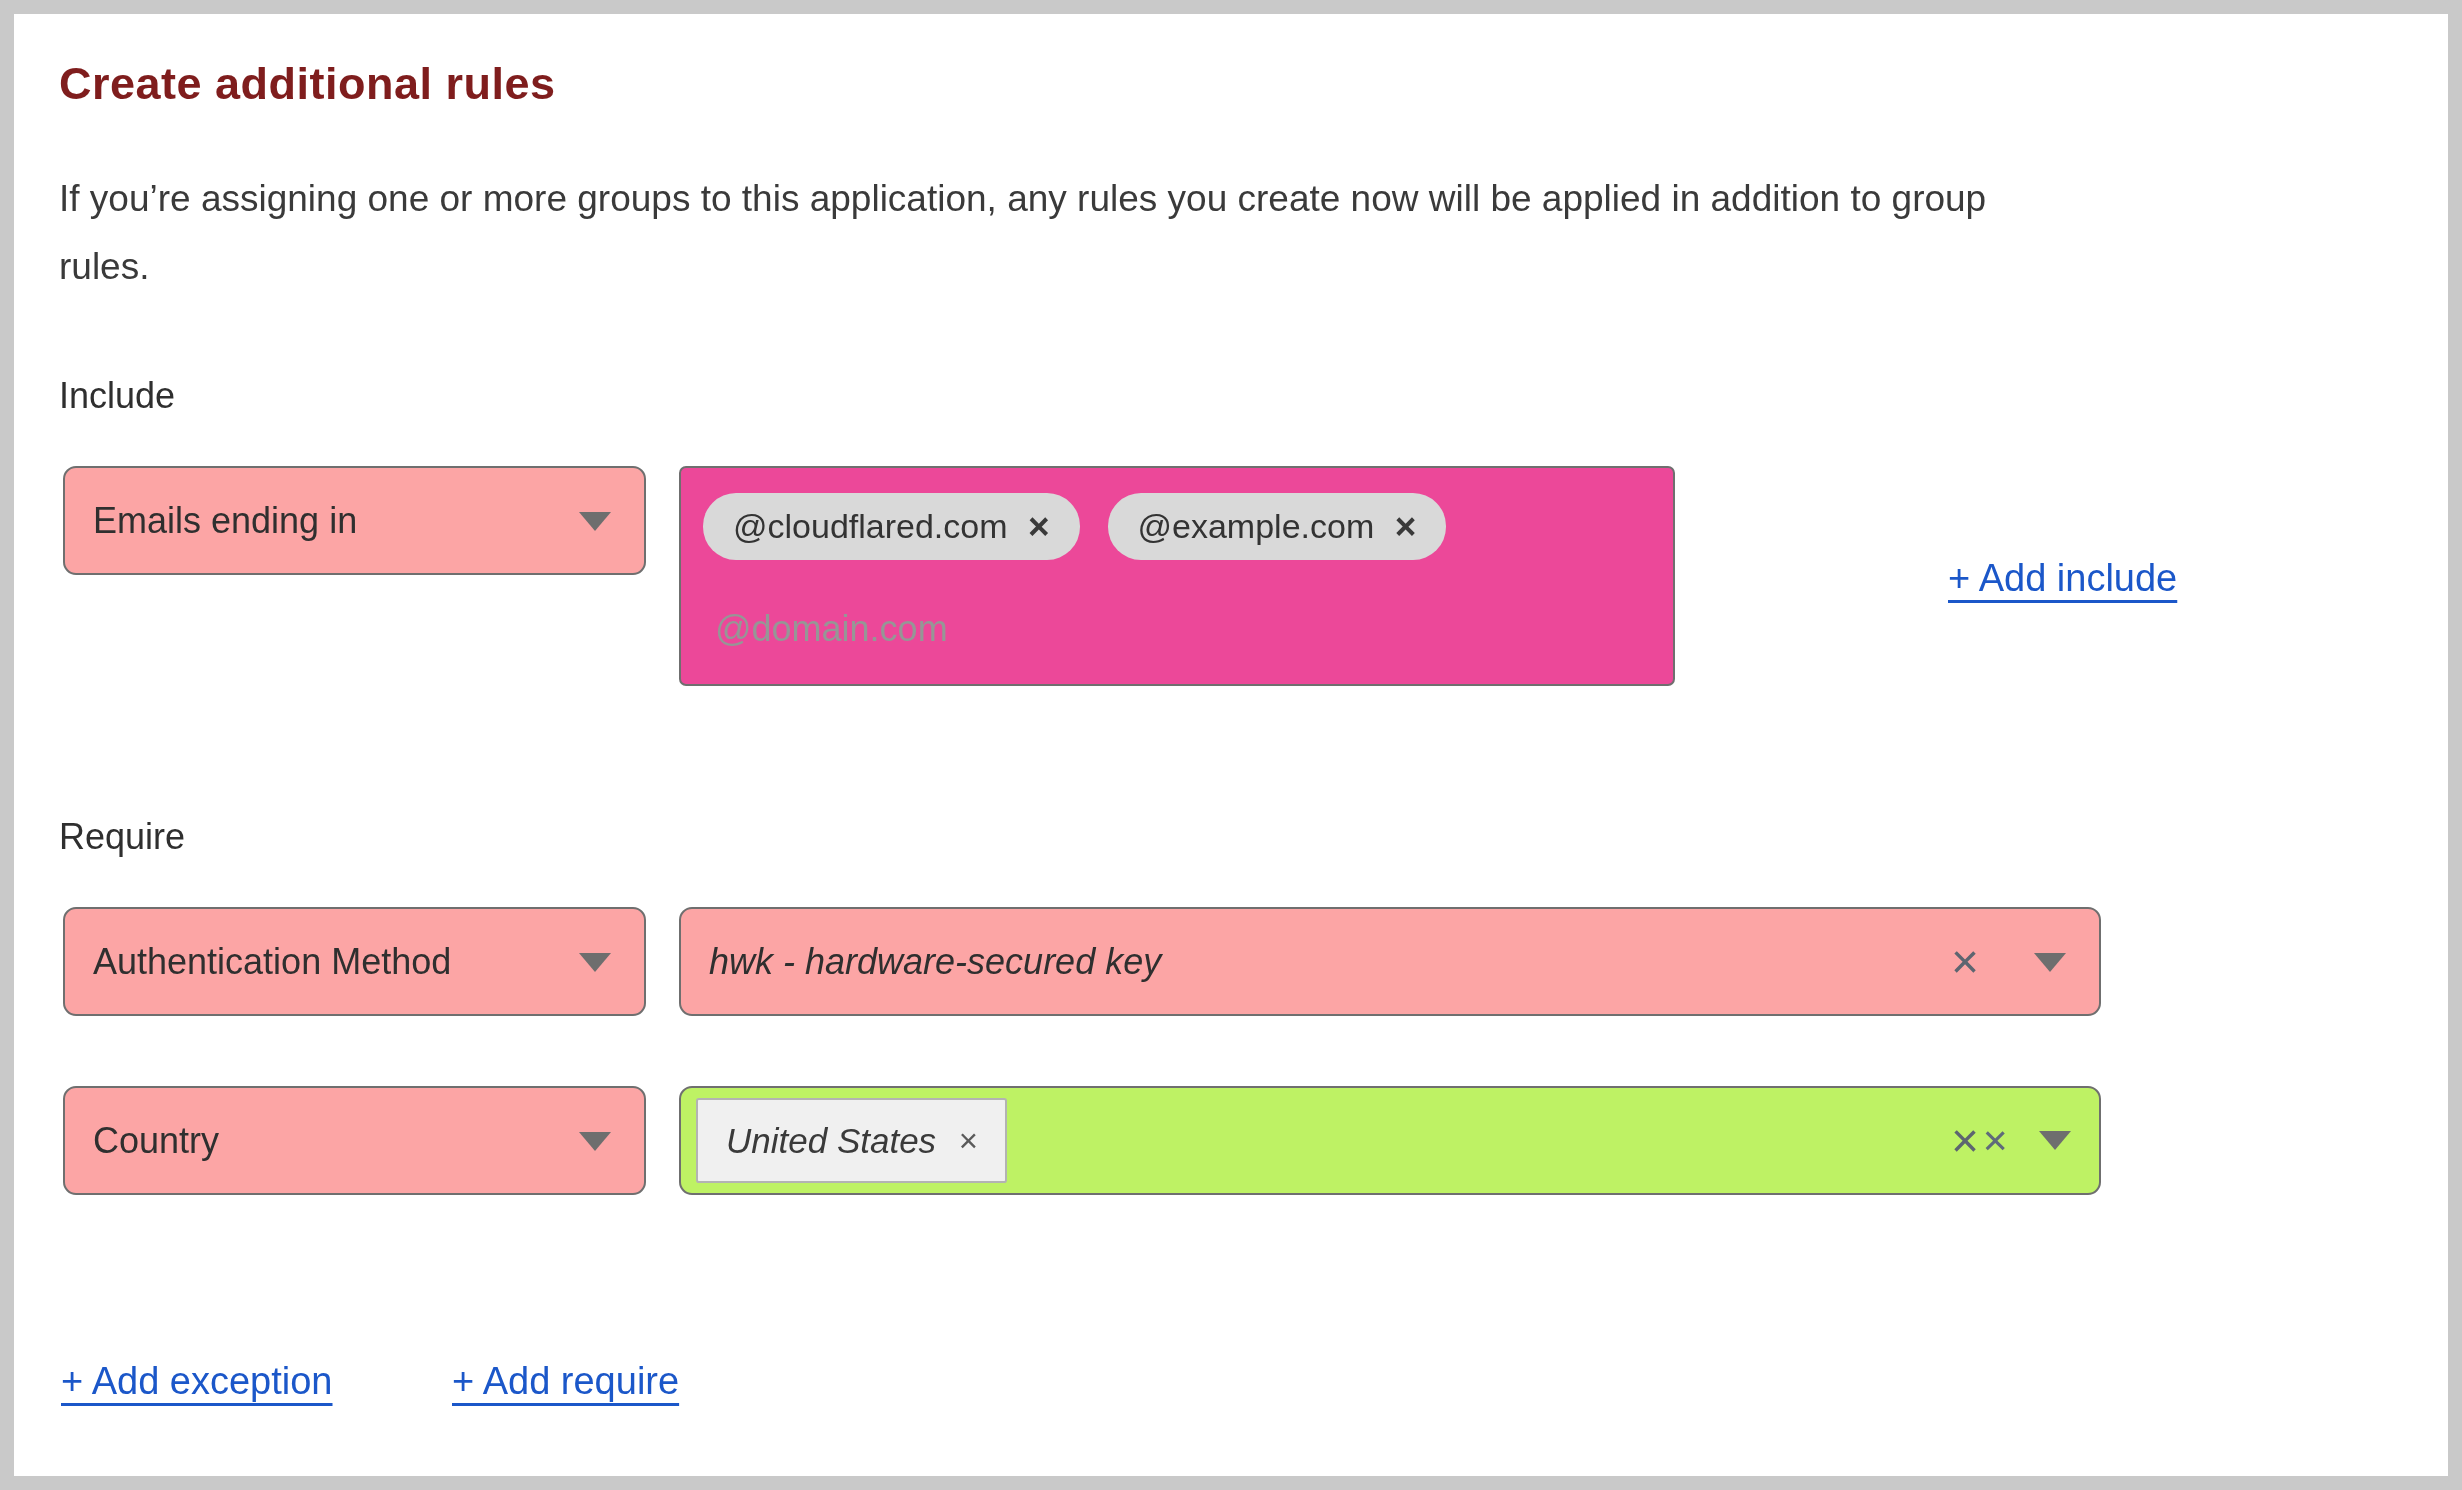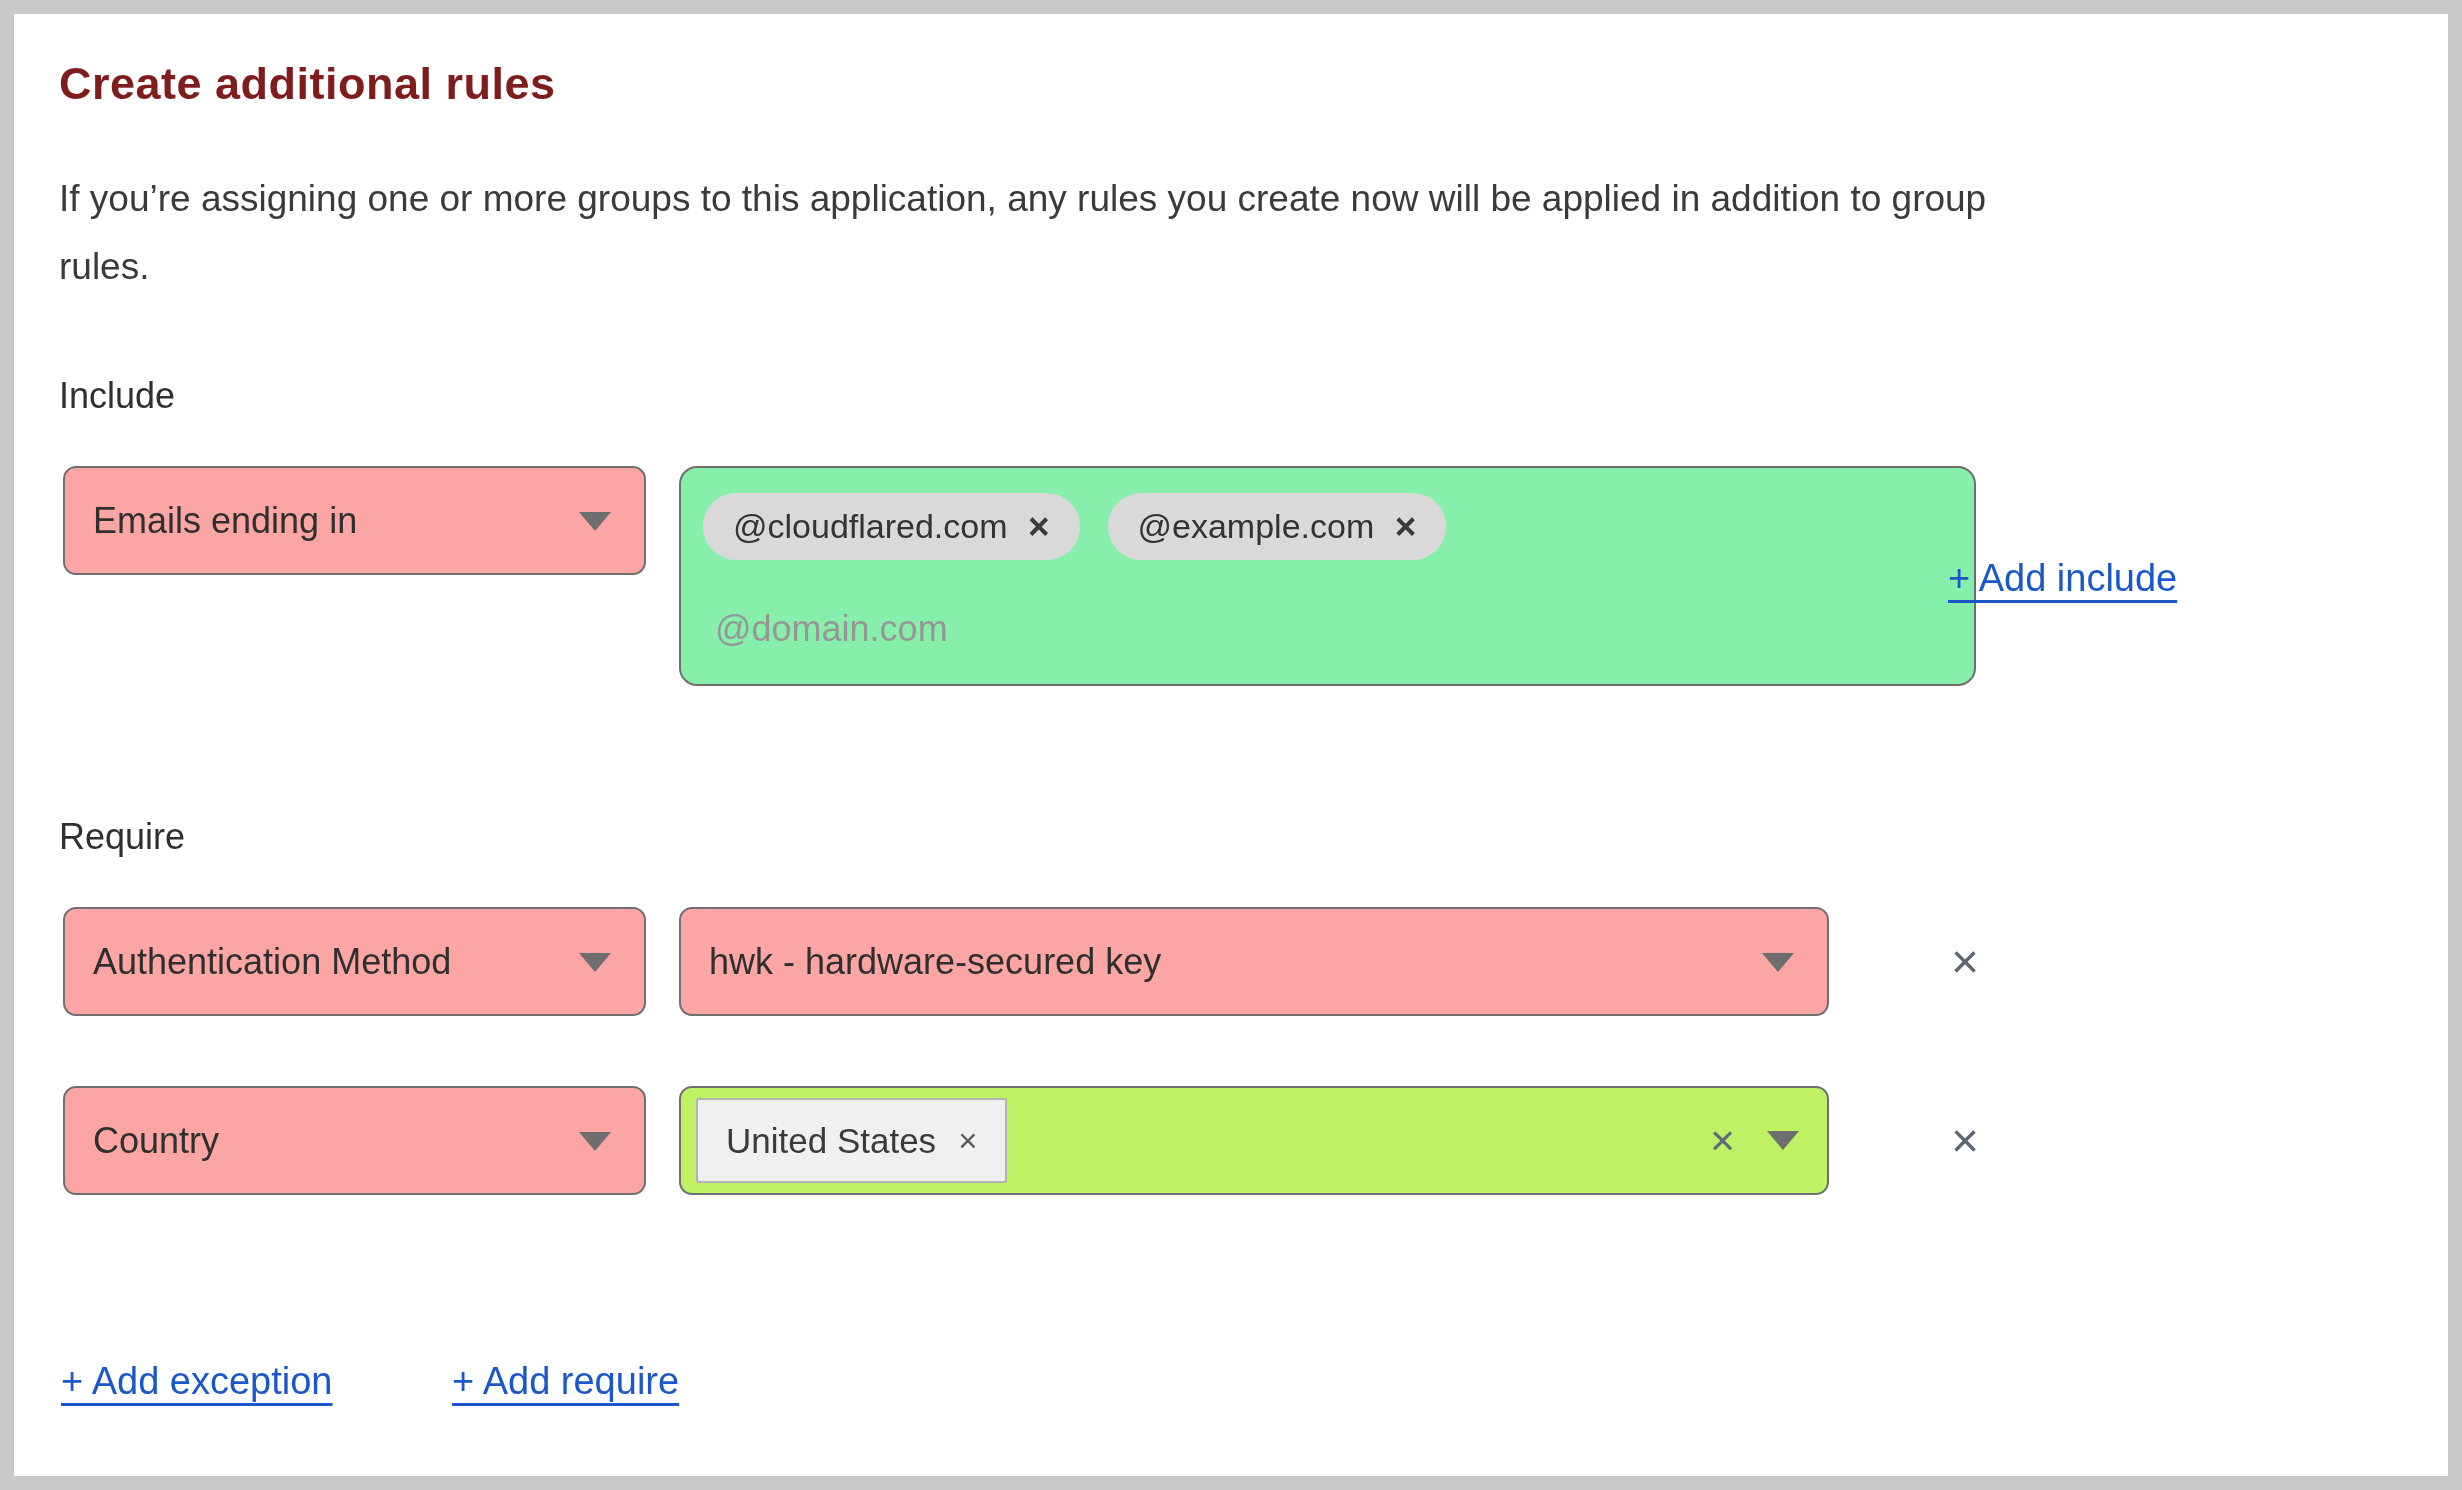--- a/index.html
+++ b/index.html
@@ -78,37 +78,37 @@
     right: 33px;
     top: 50%;
     margin-top: -8.4px;
     width: 0;
     height: 0;
     border-left: 16px solid transparent;
     border-right: 16px solid transparent;
     border-top: 19.5px solid #6e6e6e;
   }
   .sel-narrow { left: 63px; width: 583px; height: 109px; }
-  .sel-wide   { left: 679px; width: 1150px; height: 109px; }
+  .sel-wide   { left: 679px; width: 1422px; height: 109px; font-style: italic; }
   .sel-include { top: 466px; }
   .sel-auth-key { top: 907px; }
   .sel-auth-val { top: 907px; }
   .sel-country  { top: 1086px; }
   .ms-country   { top: 1086px; }
 
   
   .tagbox {
     left: 679px;
     top: 466px;
-    width: 1297px;
+    width: 996px;
     height: 220px;
     box-sizing: border-box;
     border: 2.8px solid #6f6f6f;
-    border-radius: 18px;
-    background: #86efac;
+    border-radius: 7px;
+    background: #ec4899;
   }
   .chips {
     position: absolute;
     left: 22px;
     top: 25px;
     display: flex;
     gap: 28px;
   }
   .chip {
     display: flex;

